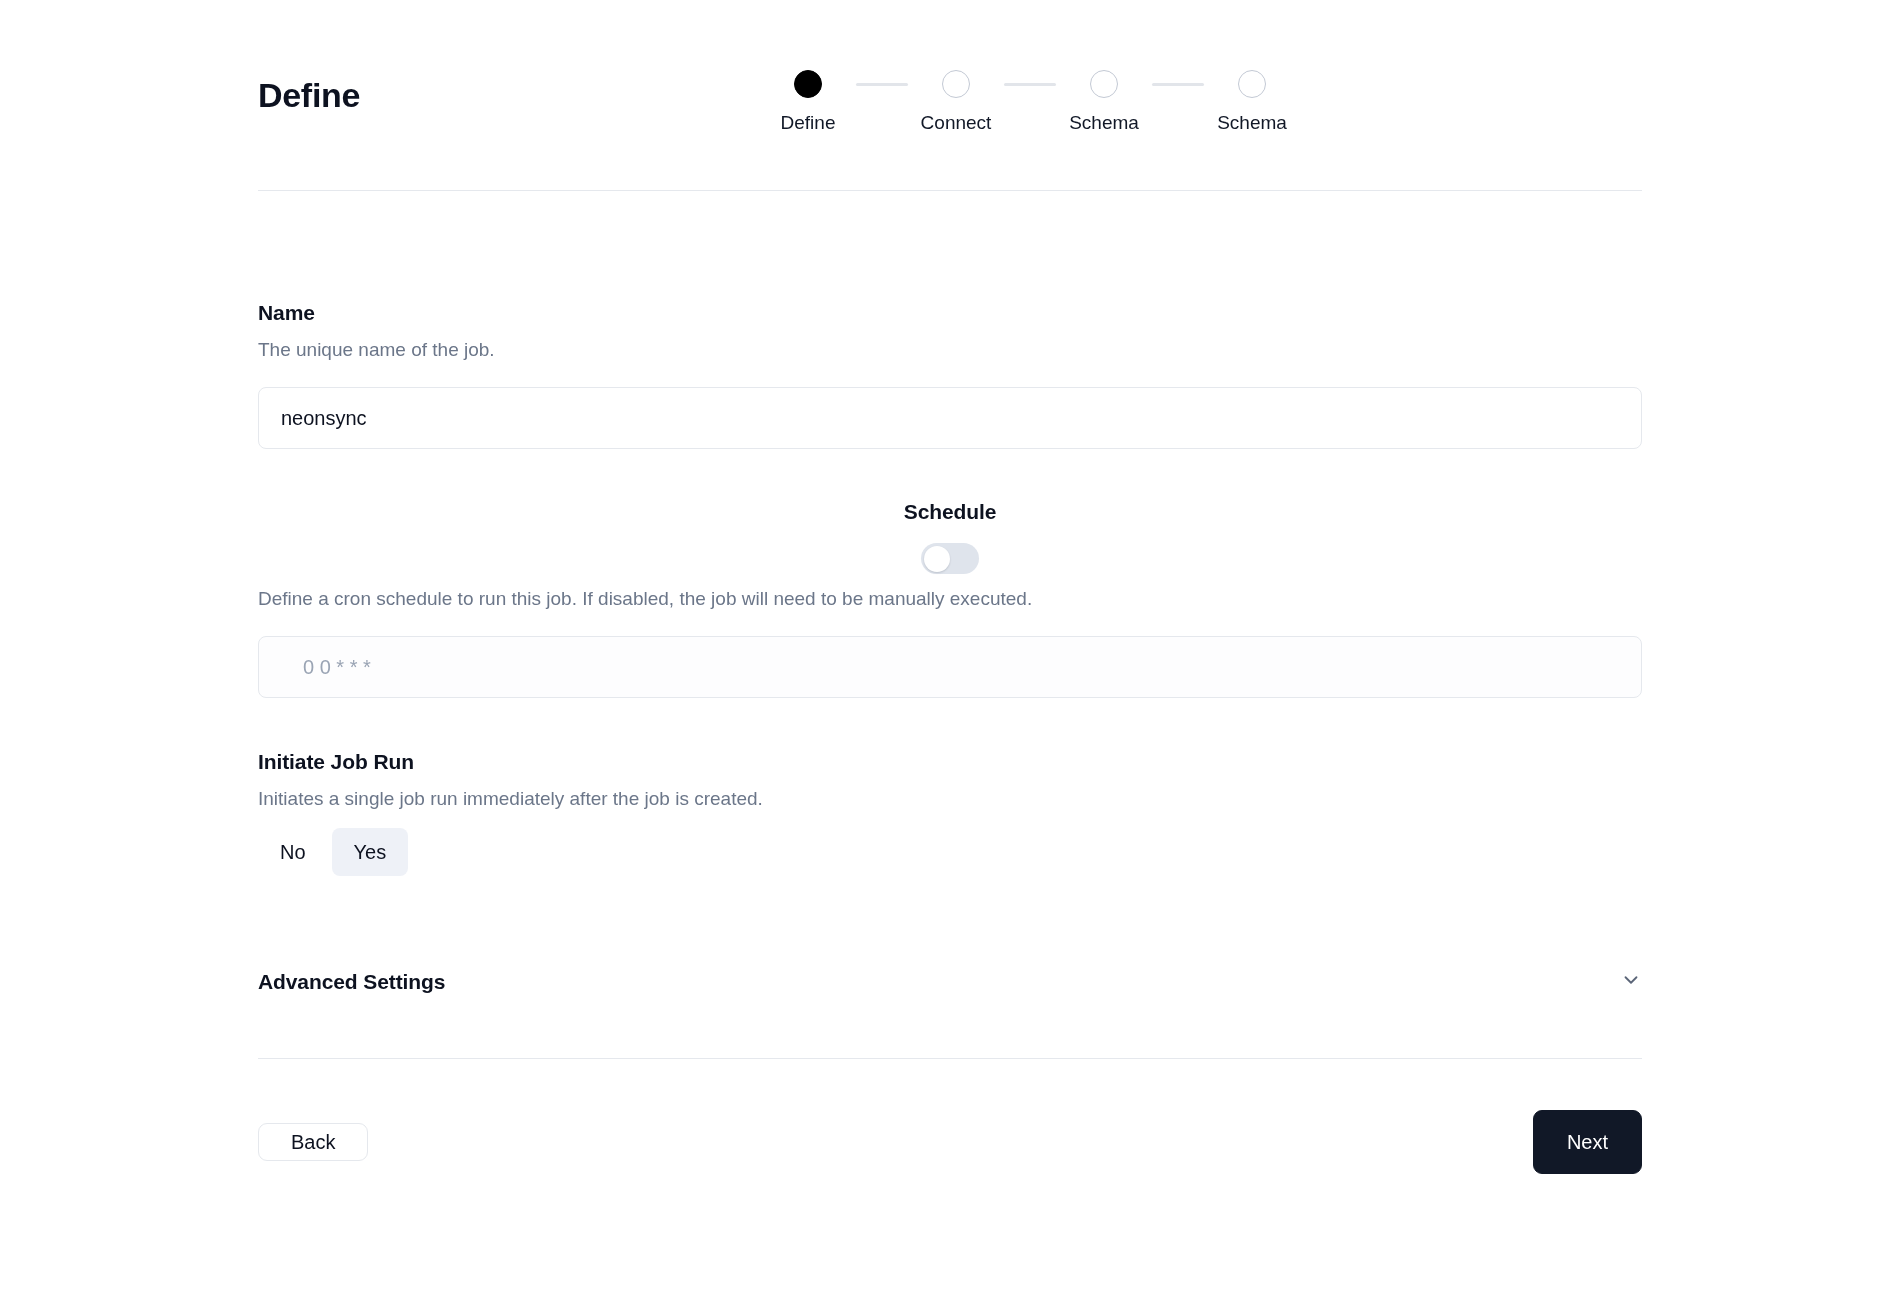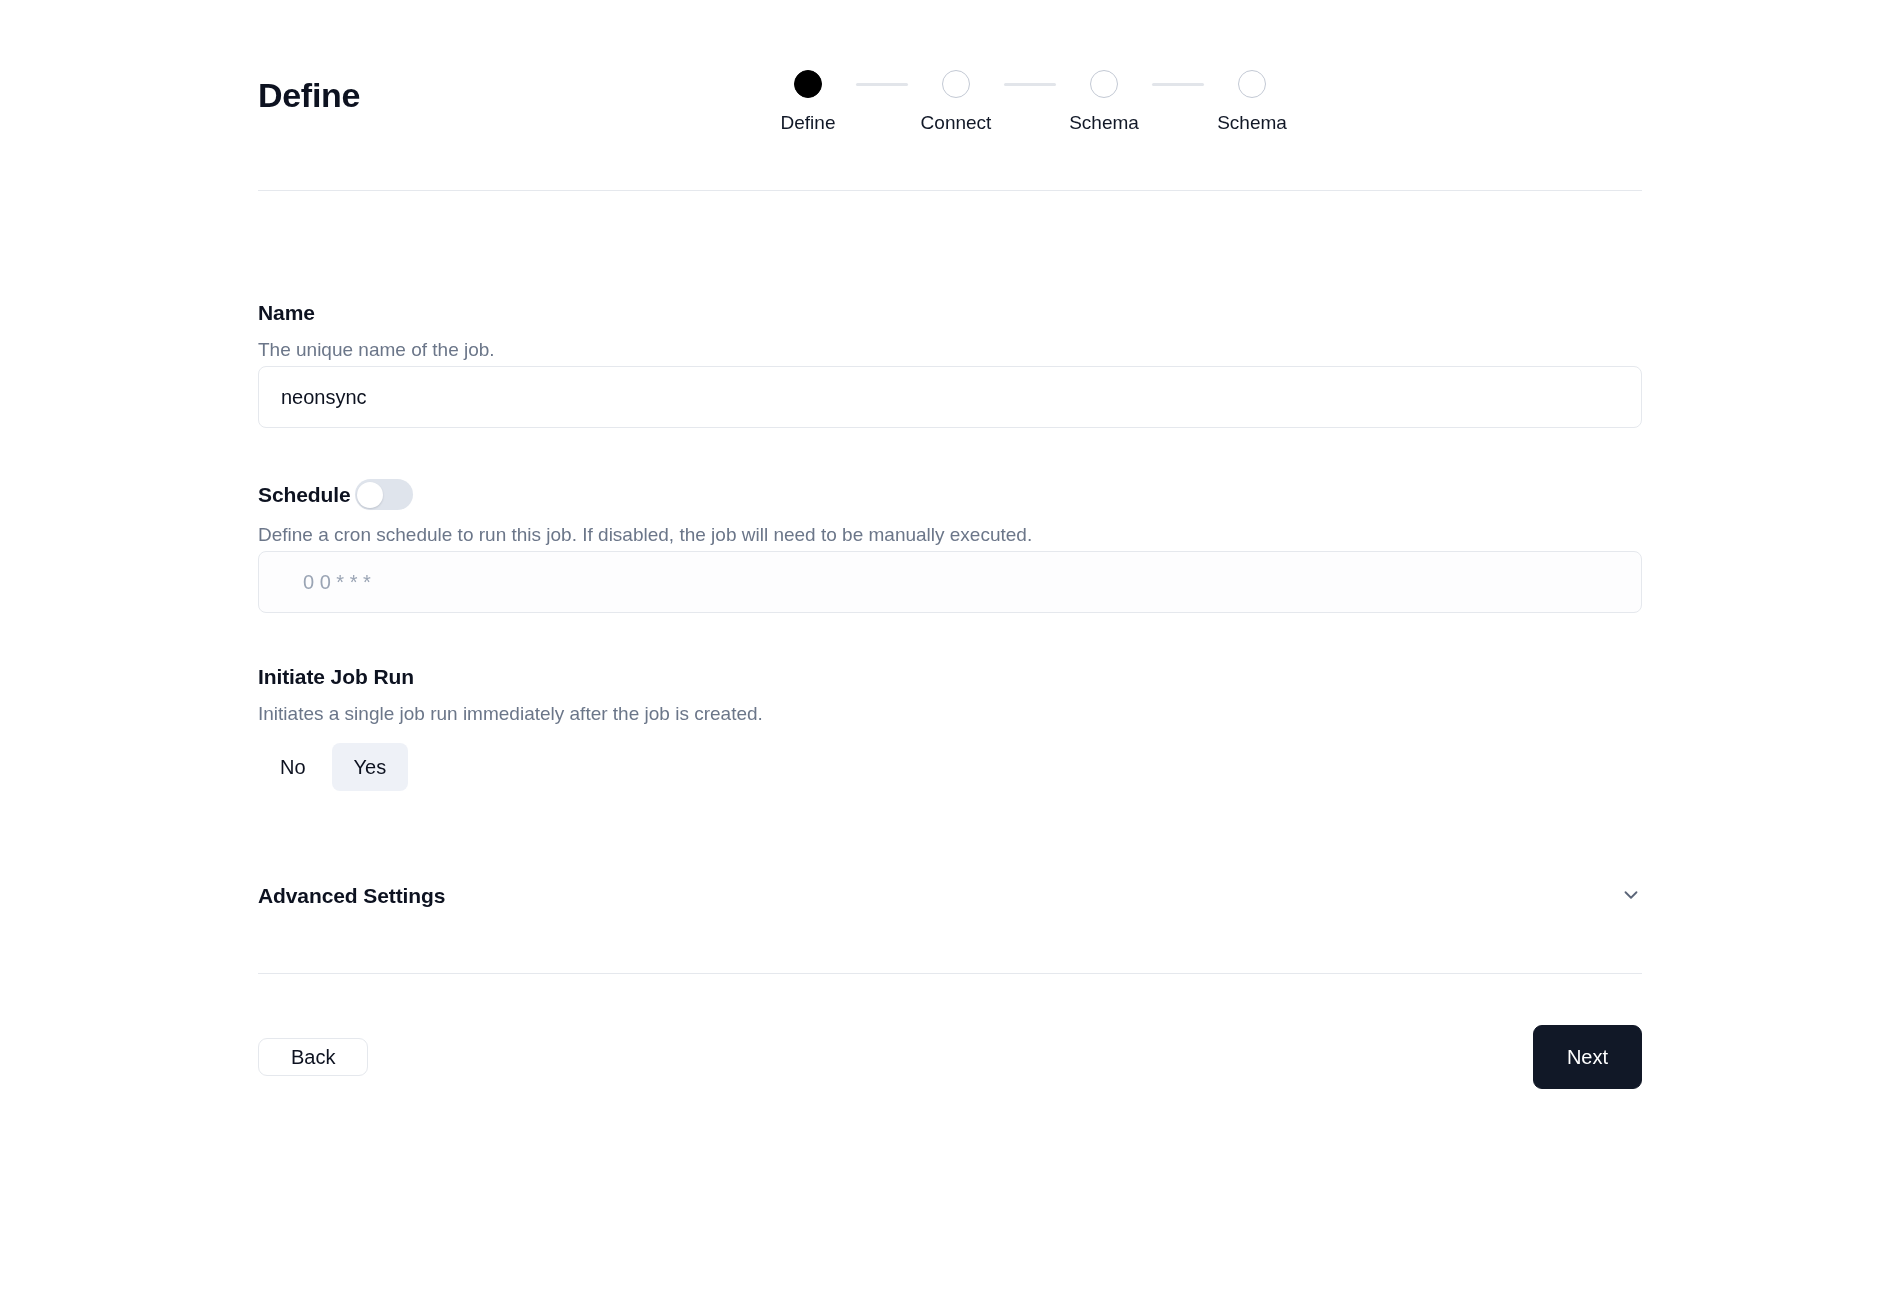--- a/index.html
+++ b/index.html
@@ -107,21 +107,21 @@
   .field-desc {
     font-size: 19px;
     color: #6b7689;
     margin-top: 14px;
   }
 
   .text-input {
     display: block;
     width: 100%;
     height: 62px;
-    margin-top: 5px;
+    margin-top: 26px;
     padding: 0 22px;
     font-family: "Liberation Sans", sans-serif;
     font-size: 20px;
     color: #0d1220;
     background: #ffffff;
     border: 1px solid #e5e8ed;
     border-radius: 8px;
     outline: none;
   }
 
@@ -129,21 +129,22 @@
 
   .text-input.disabled {
     background: #fdfdfe;
     color: #9aa4b4;
     padding-left: 44px;
   }
 
   .label-row {
     display: flex;
     align-items: center;
-    gap: 4px;
+    gap: 19px;
+    flex-direction: column;
   }
 
   .toggle {
     position: relative;
     width: 58px;
     height: 31px;
     border-radius: 16px;
     background: #dfe4ec;
     border: none;
     padding: 0;
@@ -180,21 +181,21 @@
     padding: 12px 22px;
     cursor: pointer;
     line-height: 1.2;
   }
 
   .choice.selected { background: #eef1f7; }
 
   
   .accordion {
     display: flex;
-    align-items: flex-start;
+    align-items: center;
     justify-content: space-between;
     width: 100%;
     background: transparent;
     border: none;
     padding: 0;
     cursor: pointer;
   }
 
   .accordion-title {
     font-size: 21px;

